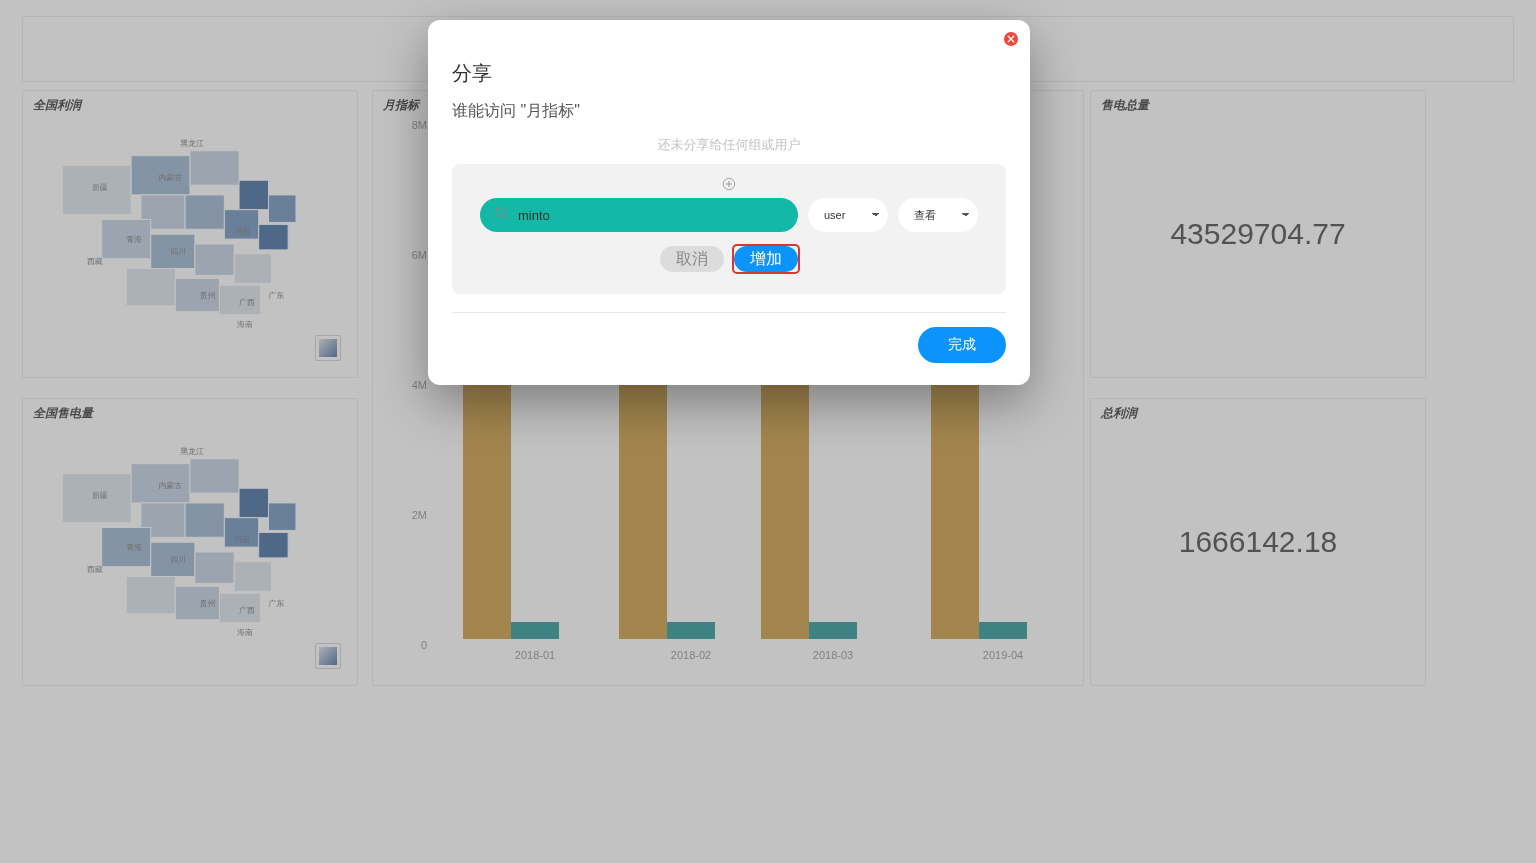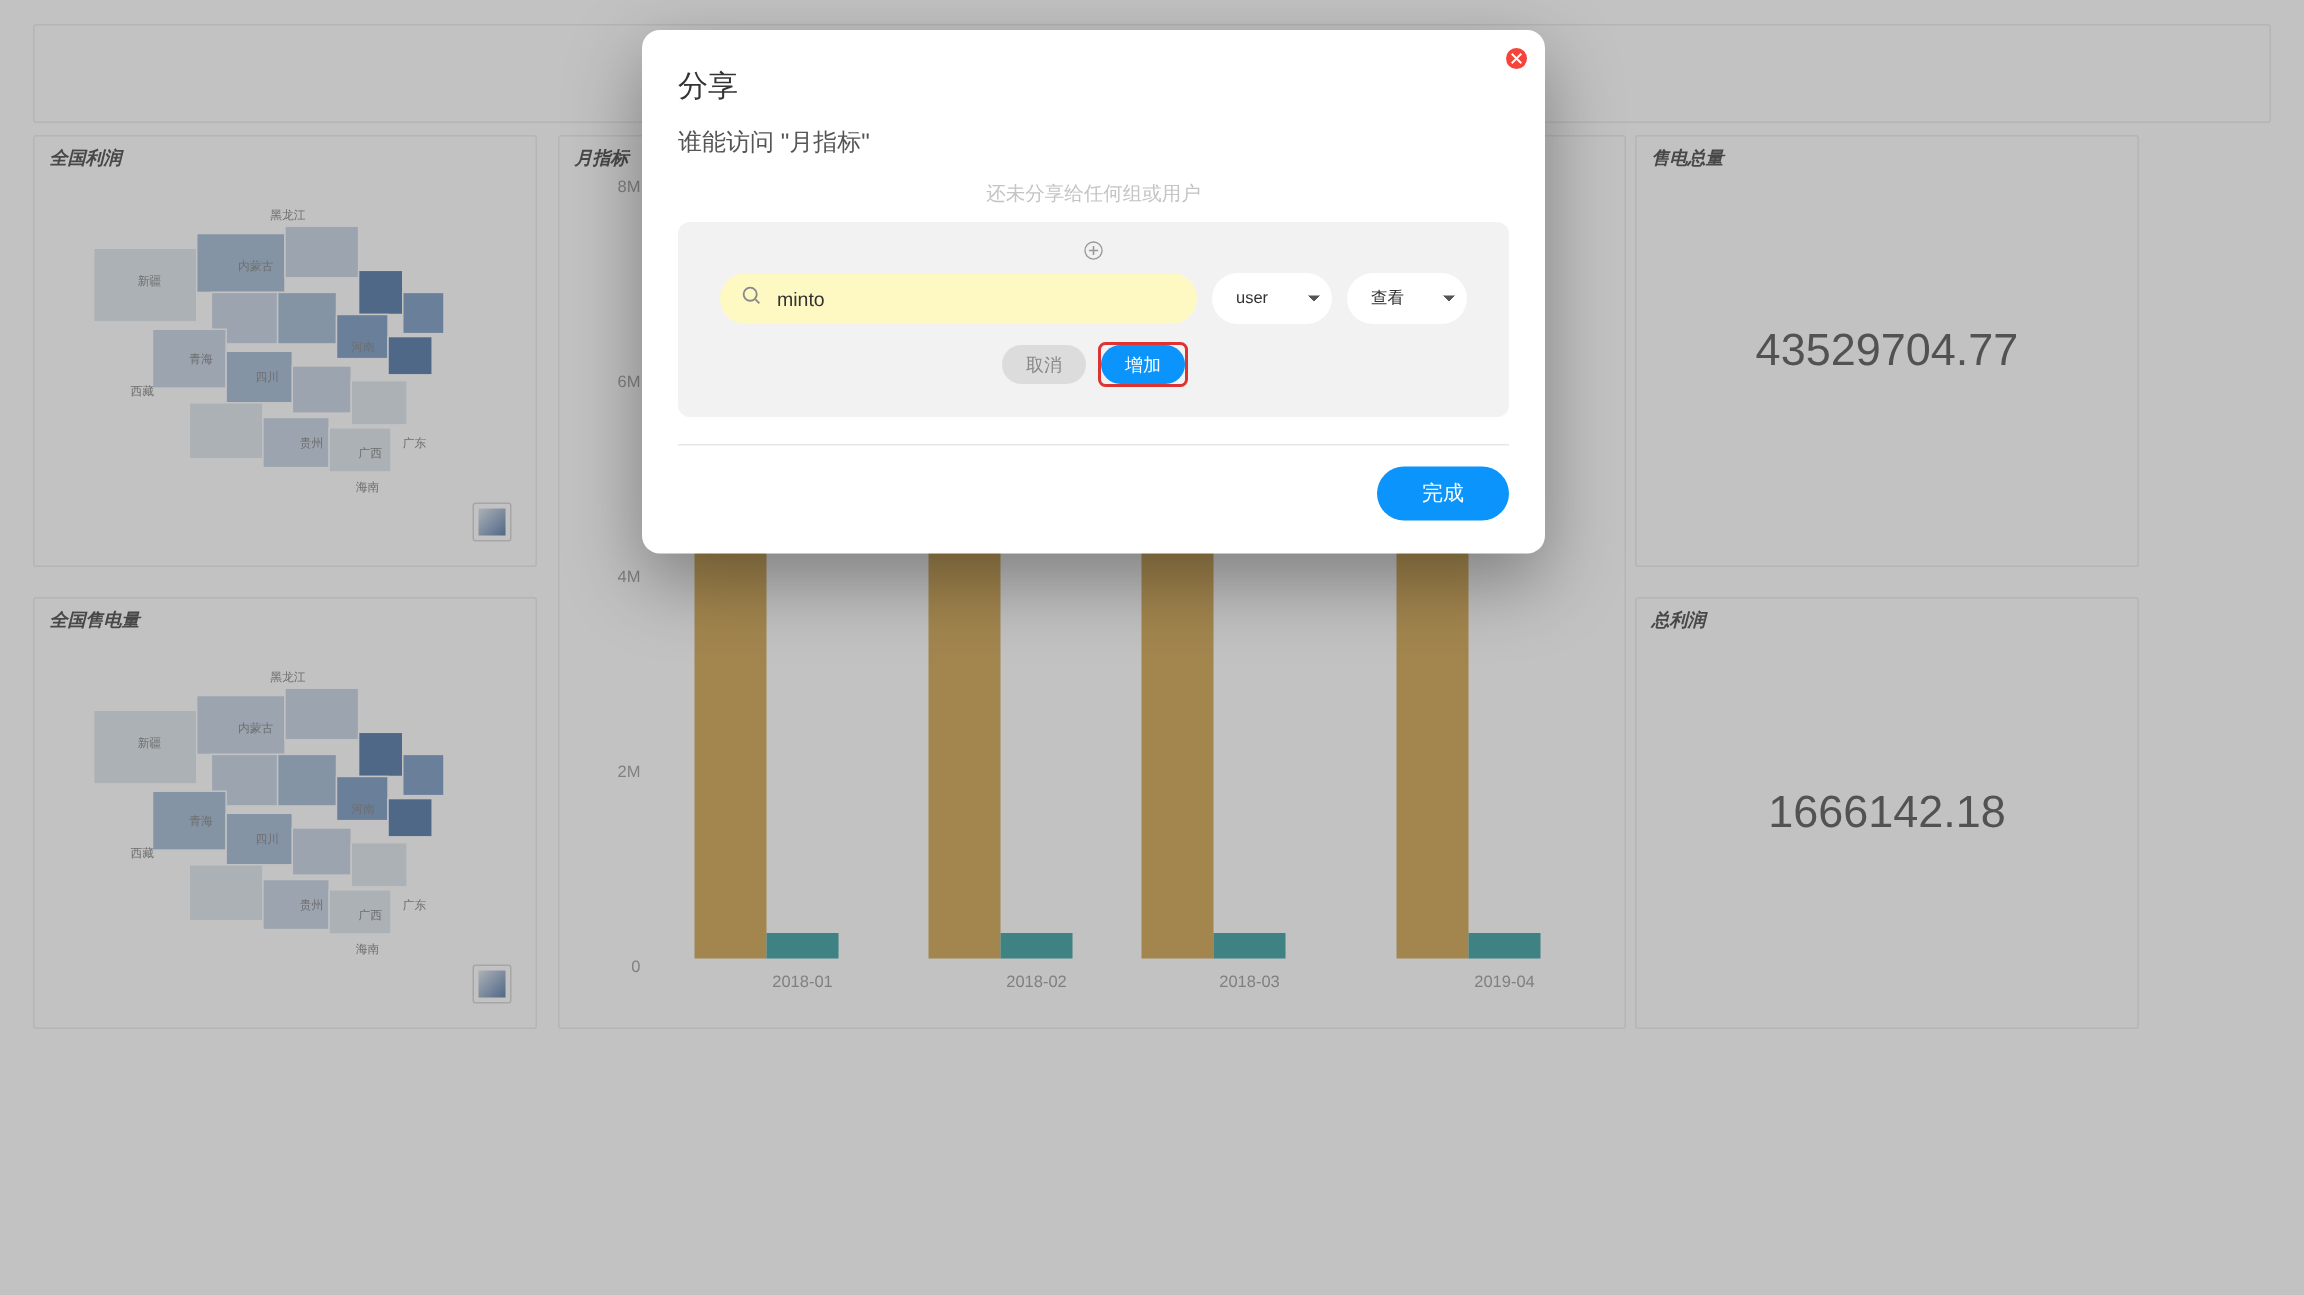--- a/index.html
+++ b/index.html
@@ -76,51 +76,51 @@
     background:#fff; border-radius:12px;
     box-shadow: 0 18px 50px rgba(0,0,0,0.35);
     padding: 18px 24px 22px 24px;
   }
   .modal-close {
     position:absolute; top:12px; right:12px; width:14px; height:14px;
     border-radius:50%; background:#f4443c; cursor:pointer;
     display:flex;align-items:center;justify-content:center;
   }
   .modal-close svg{width:8px;height:8px}
-  .modal-title { font-size:20px; color:#333; margin: 6px 0 14px 0; }
+  .modal-title { font-size:20px; color:#333; margin: 22px 0 14px 0; }
   .modal-sub   { font-size:16px; color:#555; margin: 10px 0 14px 0; }
   .empty-hint { text-align:center; color:#c4c4c4; font-size:13px; margin-bottom:10px; }
 
   .add-panel {
     background:#f2f2f2; border-radius:8px; padding: 10px 28px 22px 28px;
   }
   .plus-row{ text-align:center; color:#888; margin-bottom:6px; }
   .plus-row svg{width:14px;height:14px;vertical-align:middle}
 
   .add-row { display:flex; gap:10px; align-items:center; }
   .search-wrap {
-    flex:1; background:#fef9c3; border-radius:18px; height:34px;
+    flex:1; background:#14b8a6; border-radius:18px; height:34px;
     display:flex; align-items:center; padding:0 14px; gap:8px;
   }
   .search-wrap svg{width:14px;height:14px;flex:0 0 auto;color:#777}
   .search-wrap input{
     border:none; outline:none; flex:1; font-size:13px; color:#333; background:transparent;
   }
   .pill-select{
     background:#fff;border:none;border-radius:18px;height:34px;
     font-size:11px;color:#333;padding:0 26px 0 16px;
     appearance:none;-webkit-appearance:none;position:relative;
     background-image: linear-gradient(45deg,transparent 50%,#555 50%),linear-gradient(135deg,#555 50%,transparent 50%);
     background-position: right 12px top 15px, right 8px top 15px;
     background-size:4px 4px,4px 4px;background-repeat:no-repeat;
   }
   .btn-row{ display:flex; justify-content:center; gap:10px; margin-top:14px; }
   .btn{
     border:none;border-radius:16px;height:26px;padding:0 16px;
-    font-size:12px;cursor:pointer;
+    font-size:16px;cursor:pointer;
   }
   .btn-cancel{ background:#dcdcdc;color:#888; }
   .btn-add{ background:#0b94fb;color:#fff; }
   .hl{ outline:2px solid #d33; outline-offset:0; border-radius:3px; }
 
   .modal-divider{border:none;border-top:1px solid #e7e7e7;margin:18px 0 14px}
   .done-row{ display:flex; justify-content:flex-end; }
   .btn-done{
     border:none;border-radius:20px;background:#0b94fb;color:#fff;
     height:36px;padding:0 30px;font-size:14px;cursor:pointer;

